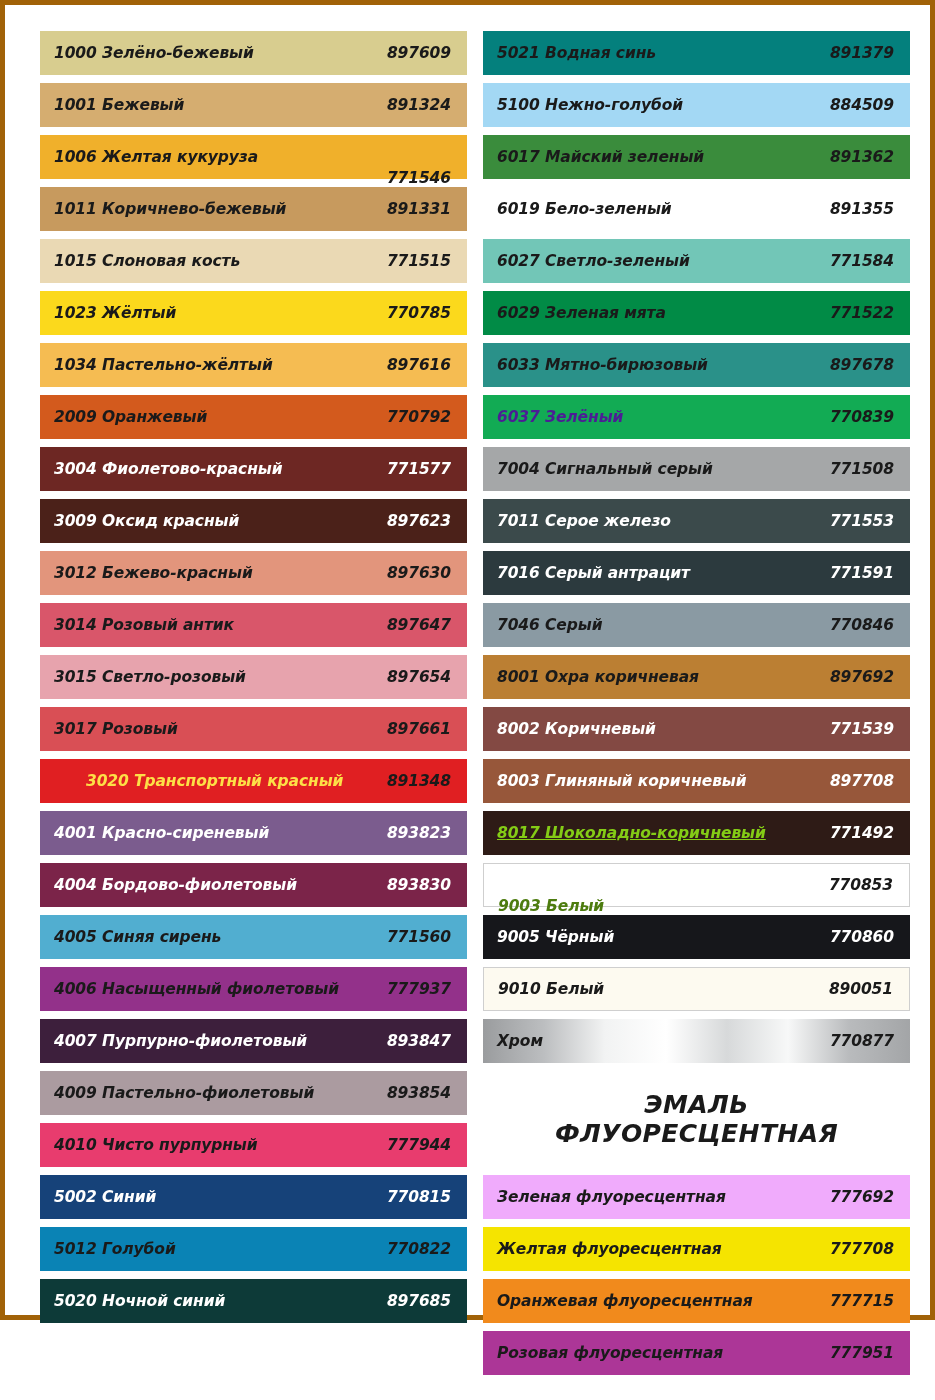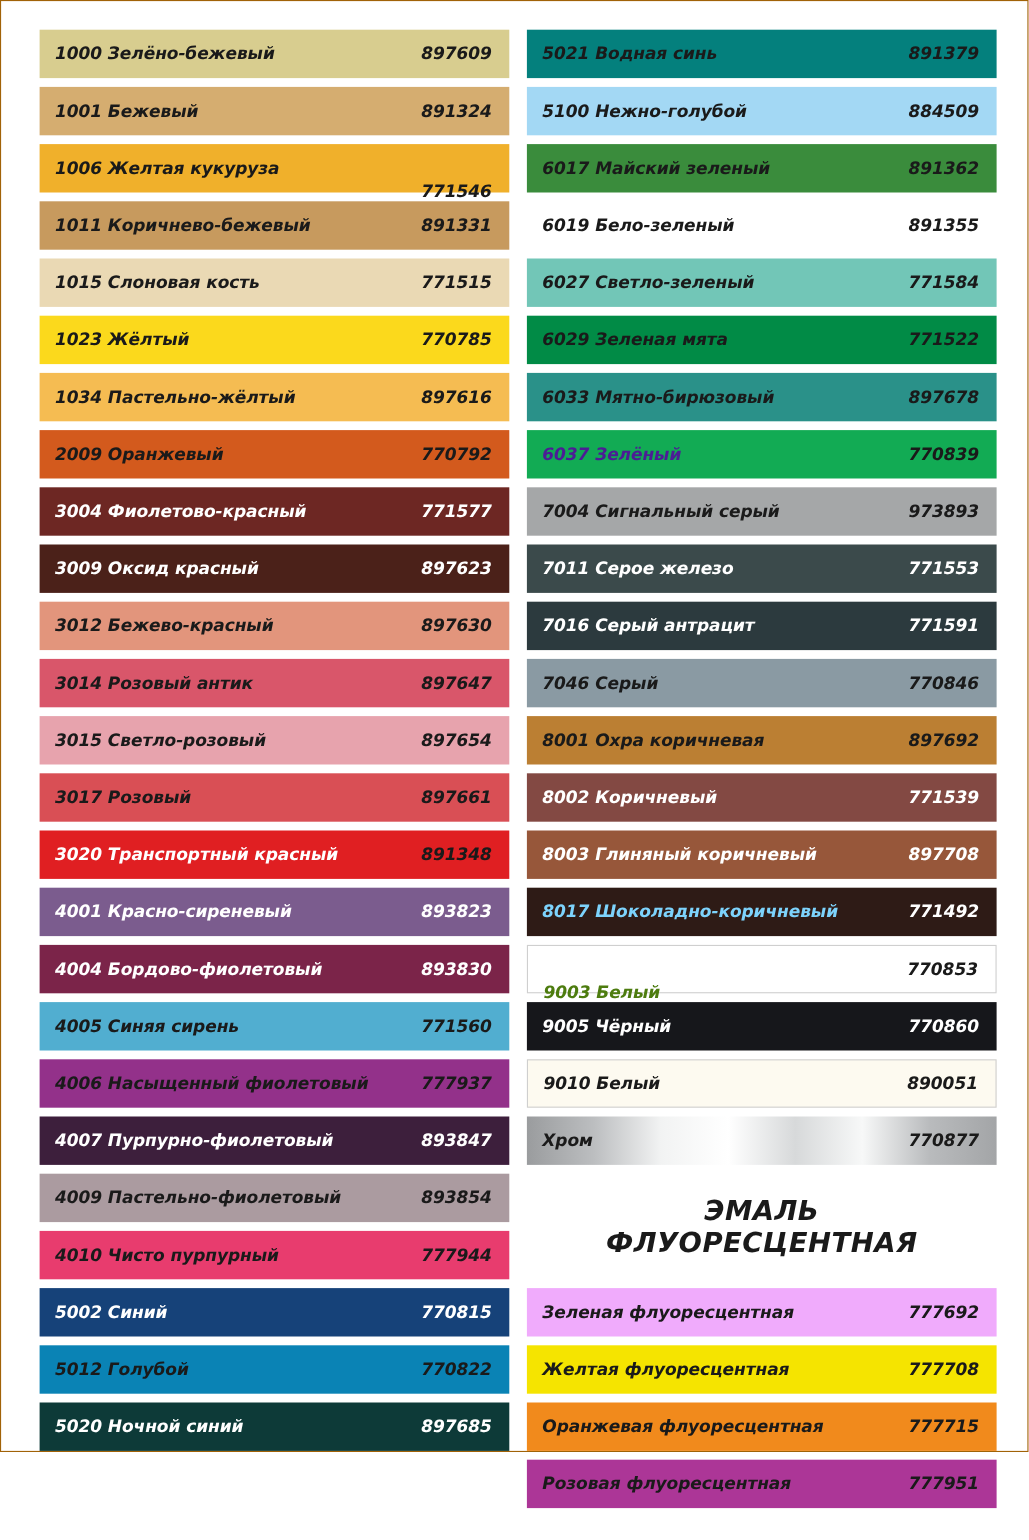--- a/index.html
+++ b/index.html
@@ -12,21 +12,21 @@
     height: 1400px;
     font-family: "DejaVu Sans", "Liberation Sans", sans-serif;
     overflow: hidden;
   }
   #page {
     position: relative;
     width: 935px;
     height: 1320px;
     box-sizing: border-box;
     background: #ffffff;
-    border: 1px solid #a16207;
+    border: 5px solid #a16207;
   }
   .column {
     position: absolute;
     top: 26px;
     width: 427px;
   }
   #col-left  { left: 35px; }
   #col-right { left: 478px; }
 
   .swatch {
@@ -130,21 +130,21 @@
       </div>
       <div class="swatch" style="background: rgb(231, 163, 173);">
         <span class="name" style="color: rgb(26, 26, 26);">3015 Светло-розовый</span>
         <span class="code" style="color: rgb(26, 26, 26);">897654</span>
       </div>
       <div class="swatch" style="background: rgb(217, 79, 85);">
         <span class="name" style="color: rgb(26, 26, 26);">3017 Розовый</span>
         <span class="code" style="color: rgb(26, 26, 26);">897661</span>
       </div>
       <div class="swatch" style="background: rgb(224, 31, 34);">
-        <span class="name" style="color: #ffffff;">3020 Транспортный красный</span>
+        <span class="name" style="color: #fde047; margin-left: 32px;">3020 Транспортный красный</span>
         <span class="code" style="color: rgb(26, 26, 26);">891348</span>
       </div>
       <div class="swatch" style="background: rgb(123, 92, 142);">
         <span class="name" style="color: rgb(255, 255, 255);">4001 Красно-сиреневый</span>
         <span class="code" style="color: rgb(255, 255, 255);">893823</span>
       </div>
       <div class="swatch" style="background: rgb(123, 36, 73);">
         <span class="name" style="color: rgb(255, 255, 255);">4004 Бордово-фиолетовый</span>
         <span class="code" style="color: rgb(255, 255, 255);">893830</span>
       </div>
@@ -210,21 +210,21 @@
       <div class="swatch" style="background: rgb(42, 145, 137);">
         <span class="name" style="color: rgb(26, 26, 26);">6033 Мятно-бирюзовый</span>
         <span class="code" style="color: rgb(26, 26, 26);">897678</span>
       </div>
       <div class="swatch" style="background: rgb(18, 171, 84);">
         <span class="name" style="color: #4c1d95;">6037 Зелёный</span>
         <span class="code" style="color: rgb(26, 26, 26);">770839</span>
       </div>
       <div class="swatch" style="background: rgb(165, 167, 168);">
         <span class="name" style="color: rgb(26, 26, 26);">7004 Сигнальный серый</span>
-        <span class="code" style="color: rgb(26, 26, 26);">973893</span>
+        <span class="code" style="color: rgb(26, 26, 26);">771508</span>
       </div>
       <div class="swatch" style="background: rgb(59, 74, 75);">
         <span class="name" style="color: rgb(255, 255, 255);">7011 Серое железо</span>
         <span class="code" style="color: rgb(255, 255, 255);">771553</span>
       </div>
       <div class="swatch" style="background: rgb(44, 58, 62);">
         <span class="name" style="color: rgb(255, 255, 255);">7016 Серый антрацит</span>
         <span class="code" style="color: rgb(255, 255, 255);">771591</span>
       </div>
       <div class="swatch" style="background: rgb(138, 154, 163);">
@@ -237,21 +237,21 @@
       </div>
       <div class="swatch" style="background: rgb(131, 73, 67);">
         <span class="name" style="color: rgb(255, 255, 255);">8002 Коричневый</span>
         <span class="code" style="color: rgb(255, 255, 255);">771539</span>
       </div>
       <div class="swatch" style="background: rgb(151, 87, 58);">
         <span class="name" style="color: rgb(255, 255, 255);">8003 Глиняный коричневый</span>
         <span class="code" style="color: rgb(255, 255, 255);">897708</span>
       </div>
       <div class="swatch" style="background: rgb(46, 27, 22);">
-        <span class="name" style="color: #7dd3fc;">8017 Шоколадно-коричневый</span>
+        <span class="name" style="color: #84cc16; text-decoration: underline;">8017 Шоколадно-коричневый</span>
         <span class="code" style="color: rgb(255, 255, 255);">771492</span>
       </div>
       <div class="swatch bordered" style="background: rgb(255, 255, 255);">
         <span class="name" style="color: #4d7c0f; margin-top: 41px;">9003 Белый</span>
         <span class="code" style="color: rgb(26, 26, 26);">770853</span>
       </div>
       <div class="swatch" style="background: rgb(22, 23, 27);">
         <span class="name" style="color: rgb(255, 255, 255);">9005 Чёрный</span>
         <span class="code" style="color: rgb(255, 255, 255);">770860</span>
       </div>

